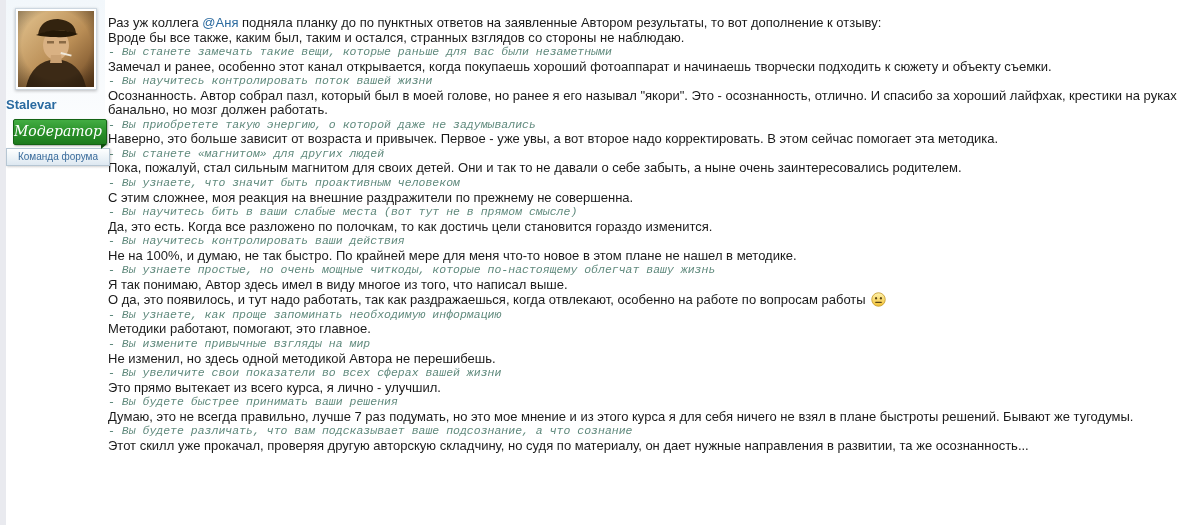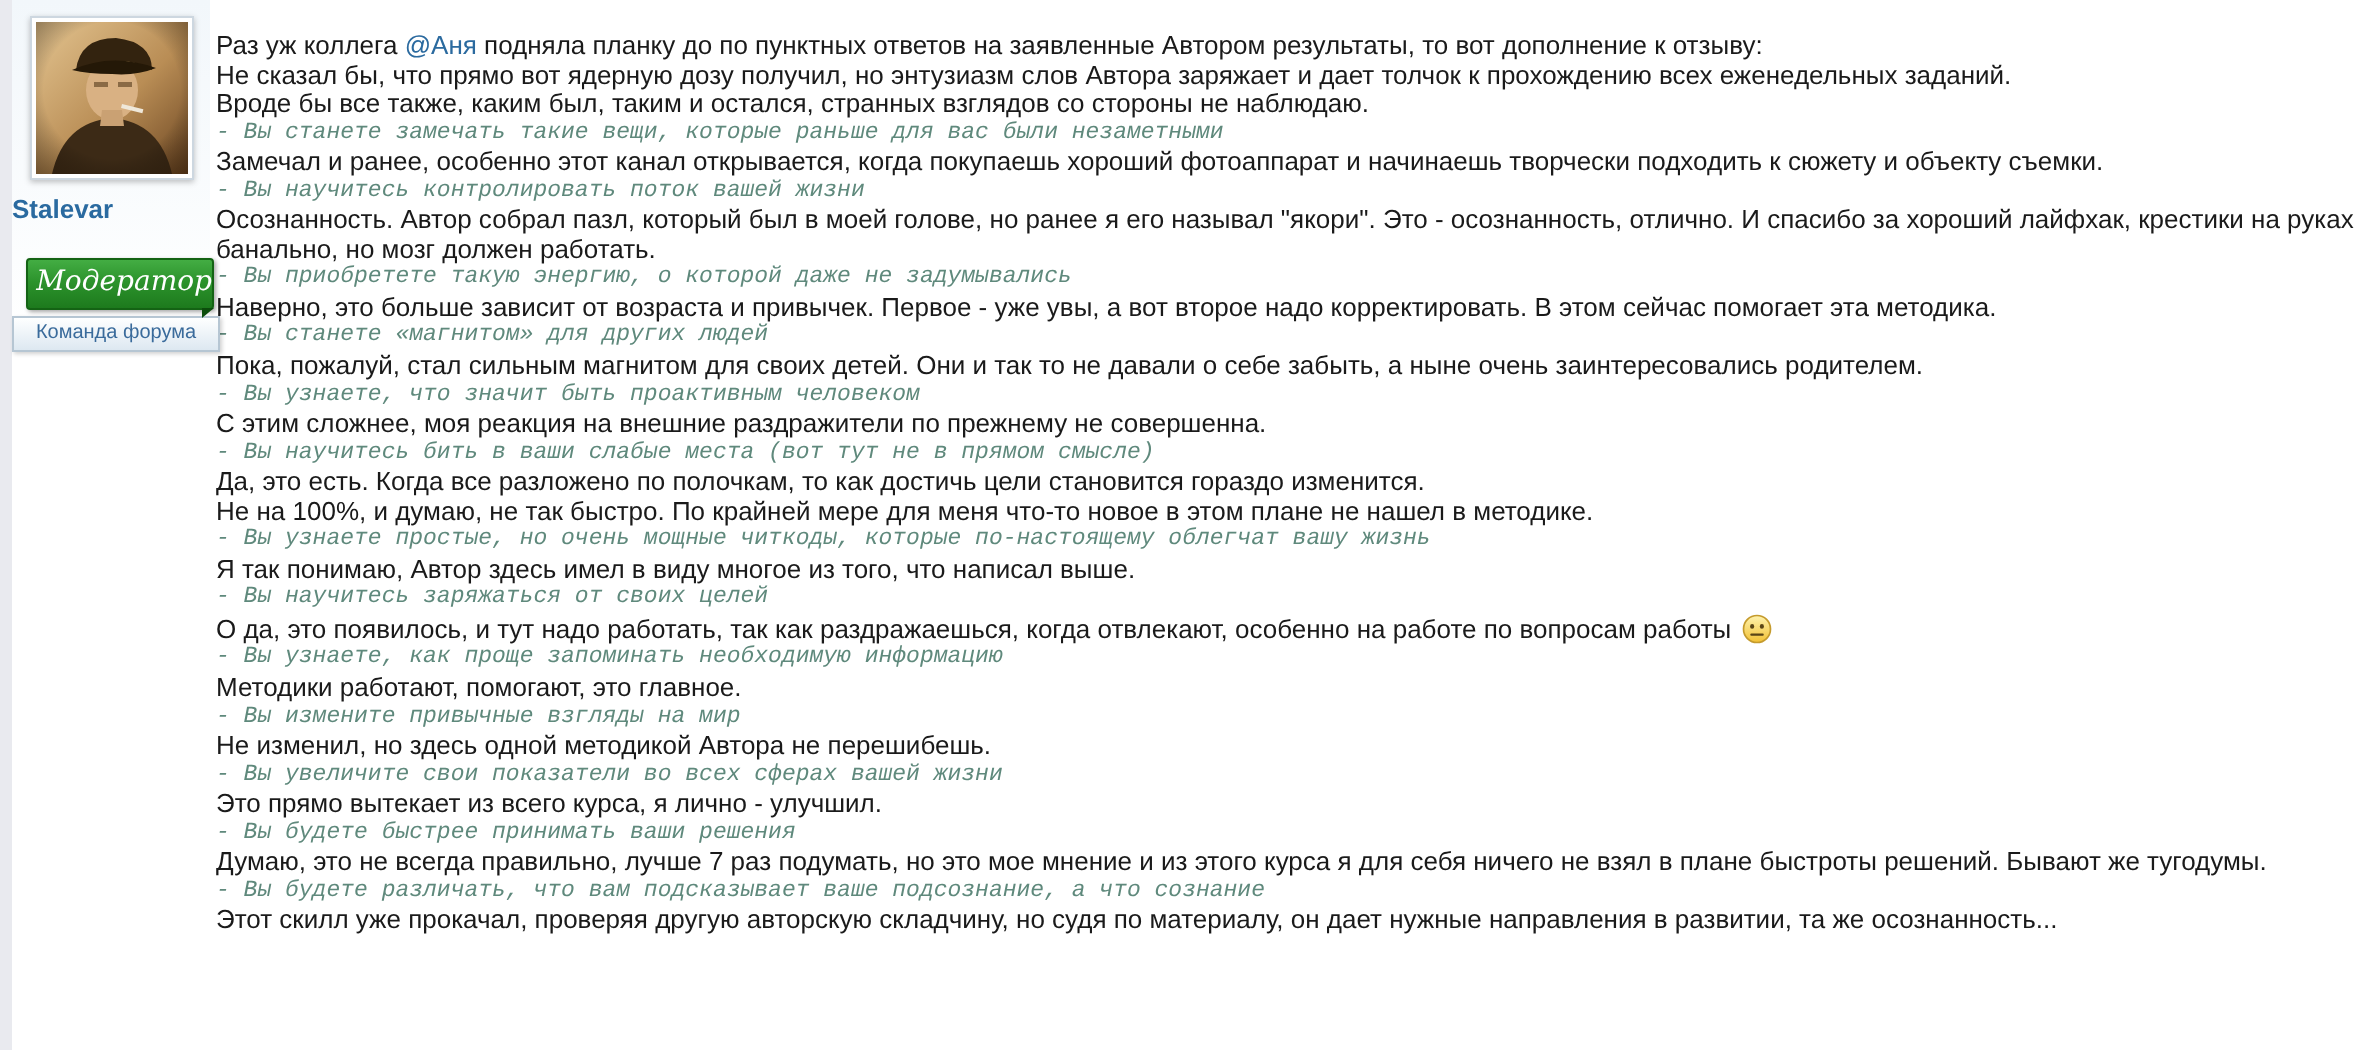--- a/index.html
+++ b/index.html
@@ -20,24 +20,24 @@
     width:76px;height:76px;margin:0 auto;background:#fff;
     border:1px solid #cdd7e0;padding:2px;
     box-shadow:0 1px 3px rgba(0,0,0,.25);
   }
   .avatar-box svg{display:block;}
   .username{
     display:block;text-align:left;margin-top:7px;
     color:#2a6aa0;font-weight:bold;font-size:13px;text-decoration:none;
   }
   .ribbon{
-    position:relative;margin:17px 0 0 7px;width:92px;height:24px;
+    position:relative;margin:7px 0 0 7px;width:92px;height:24px;
     background:linear-gradient(180deg,#43ad43 0,#2c932c 45%,#1d7a1d 100%);
     border:1px solid #146314;border-radius:2px;
-    color:#ffffff;text-align:right;line-height:23px;
+    color:#ffffff;text-align:left;line-height:23px;
     font-family:"DejaVu Serif",serif;font-style:italic;font-size:14px;
     box-shadow:1px 1px 2px rgba(0,0,0,.35);
     z-index:2;
   }
   .ribbon::after{ 
     content:"";position:absolute;right:-1px;bottom:-5px;
     border-left:6px solid #0c4d0c;border-bottom:5px solid transparent;
   }
   .team-banner{
     position:relative;margin-top:3px;margin-left:0;width:102px;height:16px;
@@ -97,38 +97,37 @@
         <rect width="76" height="76" fill="url(#vig)"></rect>
       </svg>
     </div>
     <a class="username" href="#">Stalevar</a>
     <div class="ribbon">Модератор</div>
     <div class="team-banner">Команда форума</div>
   </div>
 
   <div class="post-content">
       <div class="line normal">Раз уж коллега <a class="mention" href="#">@Аня</a> подняла планку до по пунктных ответов на заявленные Автором результаты, то вот дополнение к отзыву:</div>
-      <div class="line normal">Не сказал бы, что прямо вот ядерную дозу получил, но энтузиазм слов Автора заряжает и дает толчок к прохождению всех еженедельных заданий.</div>
       <div class="line normal">Вроде бы все также, каким был, таким и остался, странных взглядов со стороны не наблюдаю.</div>
       <div class="line quote">- Вы станете замечать такие вещи, которые раньше для вас были незаметными</div>
       <div class="line normal">Замечал и ранее, особенно этот канал открывается, когда покупаешь хороший фотоаппарат и начинаешь творчески подходить к сюжету и объекту съемки.</div>
       <div class="line quote">- Вы научитесь контролировать поток вашей жизни</div>
       <div class="line normal">Осознанность. Автор собрал пазл, который был в моей голове, но ранее я его называл "якори". Это - осознанность, отлично. И спасибо за хороший лайфхак, крестики на руках банально, но мозг должен работать.</div>
       <div class="line quote">- Вы приобретете такую энергию, о которой даже не задумывались</div>
       <div class="line normal">Наверно, это больше зависит от возраста и привычек. Первое - уже увы, а вот второе надо корректировать. В этом сейчас помогает эта методика.</div>
       <div class="line quote">- Вы станете «магнитом» для других людей</div>
       <div class="line normal">Пока, пожалуй, стал сильным магнитом для своих детей. Они и так то не давали о себе забыть, а ныне очень заинтересовались родителем.</div>
       <div class="line quote">- Вы узнаете, что значит быть проактивным человеком</div>
       <div class="line normal">С этим сложнее, моя реакция на внешние раздражители по прежнему не совершенна.</div>
       <div class="line quote">- Вы научитесь бить в ваши слабые места (вот тут не в прямом смысле)</div>
       <div class="line normal">Да, это есть. Когда все разложено по полочкам, то как достичь цели становится гораздо изменится.</div>
+      <div class="line quote">- Вы научитесь контролировать ваши действия</div>
       <div class="line normal">Не на 100%, и думаю, не так быстро. По крайней мере для меня что-то новое в этом плане не нашел в методике.</div>
       <div class="line quote">- Вы узнаете простые, но очень мощные читкоды, которые по-настоящему облегчат вашу жизнь</div>
       <div class="line normal">Я так понимаю, Автор здесь имел в виду многое из того, что написал выше.</div>
-      <div class="line quote">- Вы научитесь заряжаться от своих целей</div>
       <div class="line normal">О да, это появилось, и тут надо работать, так как раздражаешься, когда отвлекают, особенно на работе по вопросам работы <span class="emoji"><svg width="15" height="15" viewBox="0 0 16 16">
             <defs>
               <linearGradient id="eg" x1="0" y1="0" x2="0" y2="1">
                 <stop offset="0" stop-color="#fff3ae"></stop>
                 <stop offset="1" stop-color="#f2c134"></stop>
               </linearGradient>
             </defs>
             <circle cx="8" cy="8" r="7.2" fill="url(#eg)" stroke="#c59b2d" stroke-width="0.9"></circle>
             <ellipse cx="5.4" cy="6.6" rx="1.1" ry="1.3" fill="#5a4516"></ellipse>
             <ellipse cx="10.6" cy="6.6" rx="1.1" ry="1.3" fill="#5a4516"></ellipse>

